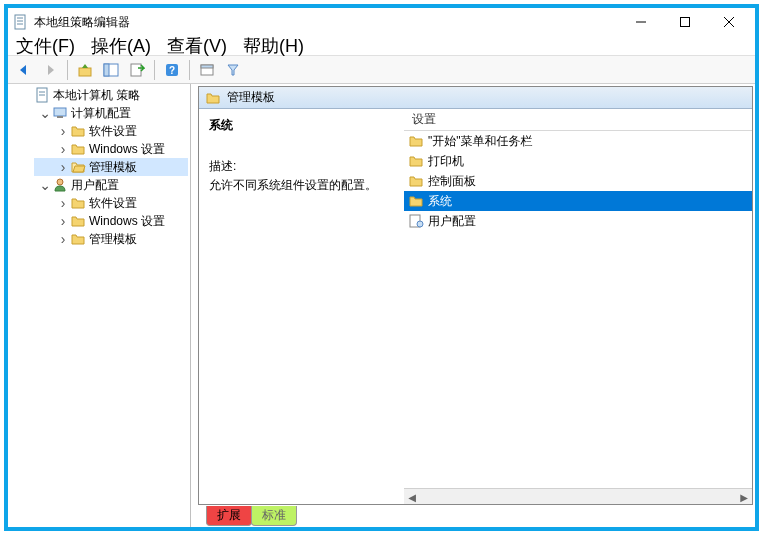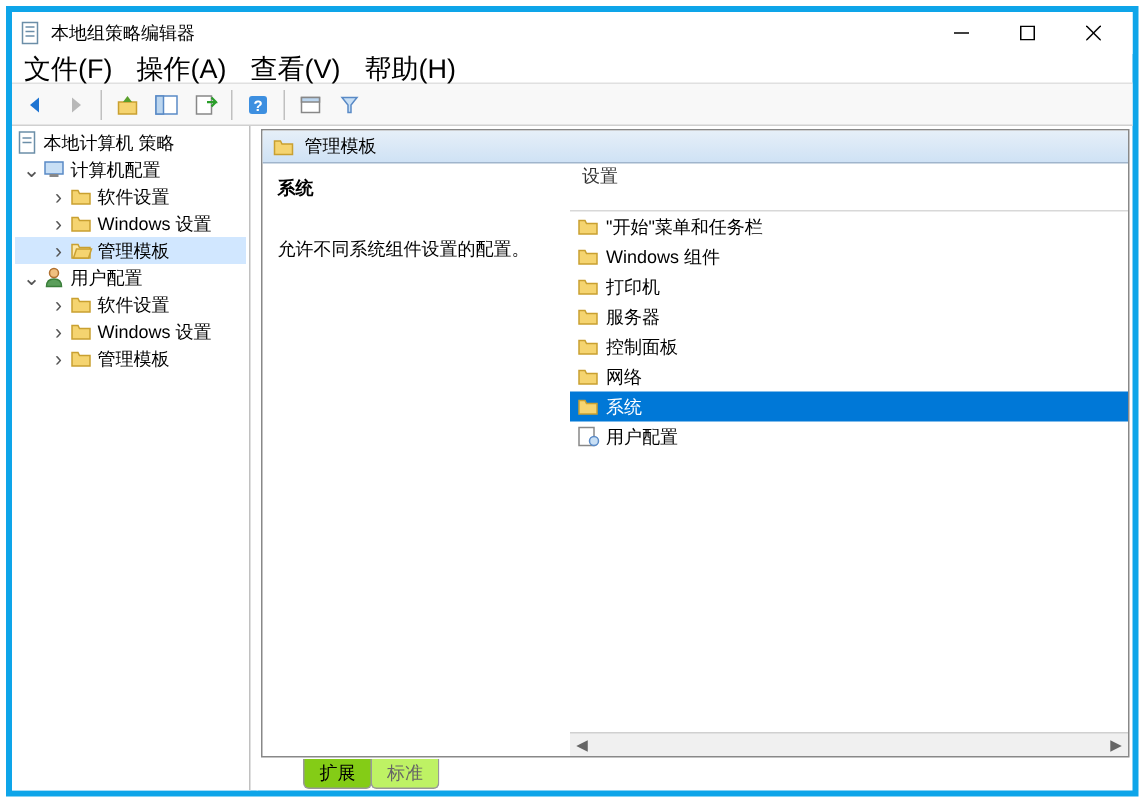--- a/index.html
+++ b/index.html
@@ -9,49 +9,49 @@
 .titlebar .icon { width: 16px; height: 16px; margin-right: 6px; }
 .title-text { font-size: 12px; color: #000; flex: 1; }
 .win-controls { display: flex; gap: 0; }
 .win-btn { width: 44px; height: 28px; display: flex; align-items: center; justify-content: center; cursor: pointer; }
 .menubar { height: 20px; display: flex; align-items: center; padding: 2px 6px; font-size: 18px; gap: 12px; border-bottom: 1px solid #e0e0e0; }
 .menu-item { cursor: pointer; padding: 0 2px; }
 .toolbar { height: 28px; display: flex; align-items: center; padding: 2px 4px; gap: 2px; border-bottom: 1px solid #d0d0d0; background: #f8f8f8; }
 .tb-btn { width: 24px; height: 24px; display: flex; align-items: center; justify-content: center; cursor: pointer; border: 1px solid transparent; }
 .tb-sep { width: 1px; height: 20px; background: #c0c0c0; margin: 0 3px; }
 .body-area { flex: 1; display: flex; overflow: hidden; }
-.tree-pane { width: 159px; border-right: 1px solid #c0c0c0; padding: 2px; overflow: auto; font-size: 12px; background: #fff; }
+.tree-pane { width: 159px; border-right: 1px solid #c0c0c0; padding: 2px; overflow: auto; font-size: 12px; background: #fff; margin-left: 24px; }
 .tree-node { display: flex; align-items: center; height: 18px; cursor: pointer; white-space: nowrap; }
 .tree-node.selected { background: #d1e7ff; }
 .tw { display: inline-block; width: 14px; text-align: center; color: #555; font-size: 14px; line-height: 14px; cursor: pointer; }
 .tree-icon { width: 16px; height: 16px; margin-right: 3px; flex-shrink: 0; }
 .indent0 { padding-left: 0px; }
 .indent1 { padding-left: 4px; }
 .indent2 { padding-left: 22px; }
 .content-pane { flex: 1; display: flex; flex-direction: column; border-left: 1px solid #fff; }
 .content-main { flex: 1; border: 1px solid #888; margin: 2px; display: flex; flex-direction: column; overflow: hidden; }
 .path-header { height: 22px; background: linear-gradient(#e6eff8,#cfe2f5); border-bottom: 1px solid #a0b5cc; display: flex; align-items: center; padding-left: 6px; font-size: 12px; }
 .path-header .folder { margin-right: 6px; }
 .detail-area { flex: 1; display: flex; overflow: hidden; }
 .desc-pane { width: 205px; padding: 8px 10px; font-size: 12px; }
 .desc-title { font-weight: bold; margin-bottom: 24px; }
 .desc-label { margin-bottom: 2px; }
 .list-pane { flex: 1; display: flex; flex-direction: column; overflow: hidden; }
-.list-header { height: 32px; border-bottom: 1px solid #d8d8d8; display: flex; padding-left: 8px; font-size: 12px; color: #333; }
+.list-header { height: 22px; border-bottom: 1px solid #d8d8d8; display: flex; align-items: center; padding-left: 8px; font-size: 12px; color: #333; }
 .list-body { flex: 1; overflow-y: auto; overflow-x: auto; }
 .list-row { height: 20px; display: flex; align-items: center; padding-left: 4px; font-size: 12px; cursor: pointer; white-space: nowrap; }
 .list-row.selected { background: #0078d7; color: #fff; }
 .list-row .icon { width: 16px; height: 16px; margin-right: 4px; flex-shrink: 0; }
 .hscroll { height: 16px; border-top: 1px solid #d0d0d0; background: #f0f0f0; position: relative; }
 .hscroll .arrow { position: absolute; width: 16px; height: 16px; top: 0; display: flex; align-items: center; justify-content: center; font-size: 10px; color: #666; cursor: pointer; }
 .hscroll .arrow.left { left: 0; }
 .hscroll .arrow.right { right: 0; }
 .tabs-row { height: 21px; display: flex; align-items: flex-start; padding-left: 10px; margin-top: -1px; }
 .tab { font-size: 12px; padding: 1px 10px; border: 1px solid #999; border-top: none; border-radius: 0 0 4px 4px; background: #fff; margin-right: -1px; cursor: pointer; position: relative; }
-.tab.active { background: #84cc16; z-index: 2; margin-left: 20px; }
+.tab.active { background: #ef4444; z-index: 2; }
 .tab.inactive { background: #bef264; color: #666; }
 .splitter { width: 4px; cursor: col-resize; }
 svg { display: block; }
 </style>
 </head>
 <body>
 
 <div class="window">
 
   <div class="titlebar">
@@ -240,20 +240,21 @@
           <span class="folder">
               <svg width="16" height="16">
                 <path d="M2 4 L6 4 L7 6 L14 6 L14 13 L2 13 Z" fill="#f5d470" stroke="#c9a030"></path>
               </svg>
             </span>
           <span>管理模板</span>
         </div>
         <div class="detail-area">
           <div class="desc-pane">
             <div class="desc-title">系统</div>
+            <div class="desc-label">描述:</div>
             <div>允许不同系统组件设置的配置。</div>
           </div>
           <div class="list-pane">
             <div class="list-header">
               <span>设置</span>
             </div>
             <div class="list-body">
               <div class="list-row">
                 <span class="icon">
                     <svg width="16" height="16">
@@ -261,53 +262,29 @@
                     </svg>
                   </span>
                 <span>"开始"菜单和任务栏</span>
               </div>
               <div class="list-row">
                 <span class="icon">
                     <svg width="16" height="16">
                       <path d="M2 4 L6 4 L7 6 L14 6 L14 13 L2 13 Z" fill="#f5d470" stroke="#c9a030"></path>
                     </svg>
                   </span>
-                <span>Windows 组件</span>
+                <span>打印机</span>
               </div>
               <div class="list-row">
                 <span class="icon">
                     <svg width="16" height="16">
                       <path d="M2 4 L6 4 L7 6 L14 6 L14 13 L2 13 Z" fill="#f5d470" stroke="#c9a030"></path>
                     </svg>
                   </span>
-                <span>打印机</span>
-              </div>
-              <div class="list-row">
-                <span class="icon">
-                    <svg width="16" height="16">
-                      <path d="M2 4 L6 4 L7 6 L14 6 L14 13 L2 13 Z" fill="#f5d470" stroke="#c9a030"></path>
-                    </svg>
-                  </span>
-                <span>服务器</span>
-              </div>
-              <div class="list-row">
-                <span class="icon">
-                    <svg width="16" height="16">
-                      <path d="M2 4 L6 4 L7 6 L14 6 L14 13 L2 13 Z" fill="#f5d470" stroke="#c9a030"></path>
-                    </svg>
-                  </span>
                 <span>控制面板</span>
-              </div>
-              <div class="list-row">
-                <span class="icon">
-                    <svg width="16" height="16">
-                      <path d="M2 4 L6 4 L7 6 L14 6 L14 13 L2 13 Z" fill="#f5d470" stroke="#c9a030"></path>
-                    </svg>
-                  </span>
-                <span>网络</span>
               </div>
               <div class="list-row selected">
                 <span class="icon">
                     <svg width="16" height="16">
                       <path d="M2 4 L6 4 L7 6 L14 6 L14 13 L2 13 Z" fill="#f5d470" stroke="#c9a030"></path>
                     </svg>
                   </span>
                 <span>系统</span>
               </div>
               <div class="list-row">

